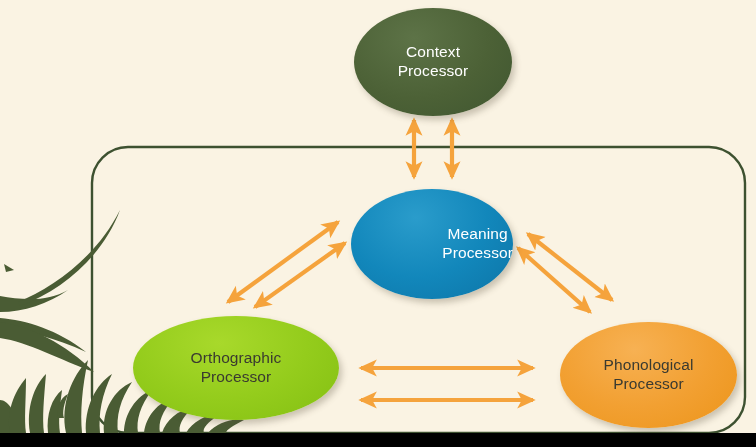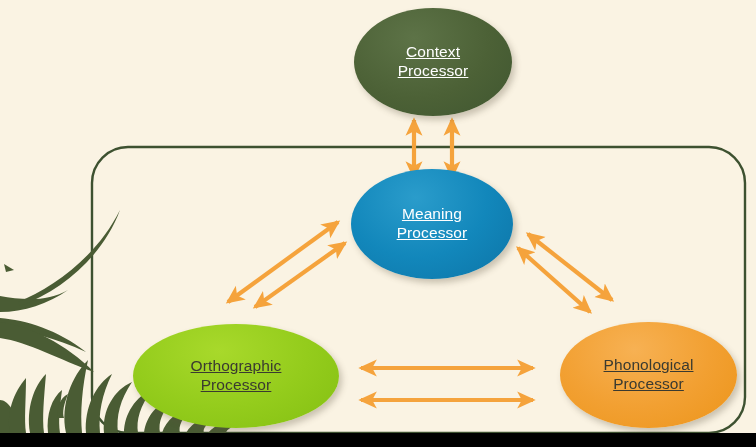--- a/index.html
+++ b/index.html
@@ -40,40 +40,40 @@
     position: absolute;
     display: flex;
     align-items: center;
     justify-content: center;
     border-radius: 50%;
     text-align: center;
     line-height: 1.22;
     font-size: 15.5px;
     letter-spacing: 0.1px;
     box-shadow: 3px 4px 6px rgba(90,80,60,0.30);
-    text-decoration: underline;
   }
   .node .label {
     display: block;
     white-space: pre-line;
   }
   #node-context {
     left: 354px; top: 8px;
     width: 158px; height: 108px;
     background: radial-gradient(ellipse at 38% 28%, #5d7347 0%, #4c6136 55%, #3f5630 100%);
     color: #ffffff;
   }
   #node-meaning {
-    left: 351px; top: 169px;
+    left: 351px; top: 189px;
     width: 162px; height: 110px;
     background: radial-gradient(ellipse at 40% 26%, #2a9ccb 0%, #1287bb 52%, #0d74a6 100%);
     color: #ffffff;
+    justify-content: flex-end;
   }
   #node-orthographic {
-    left: 133px; top: 324px;
+    left: 133px; top: 316px;
     width: 206px; height: 104px;
     background: radial-gradient(ellipse at 42% 26%, #a8d92b 0%, #94cc1c 52%, #83bf12 100%);
     color: #3a3a30;
   }
   #node-phonological {
     left: 560px; top: 322px;
     width: 177px; height: 106px;
     background: radial-gradient(ellipse at 42% 26%, #f7b153 0%, #f2a032 52%, #ec9419 100%);
     color: #3a3a30;
   }

